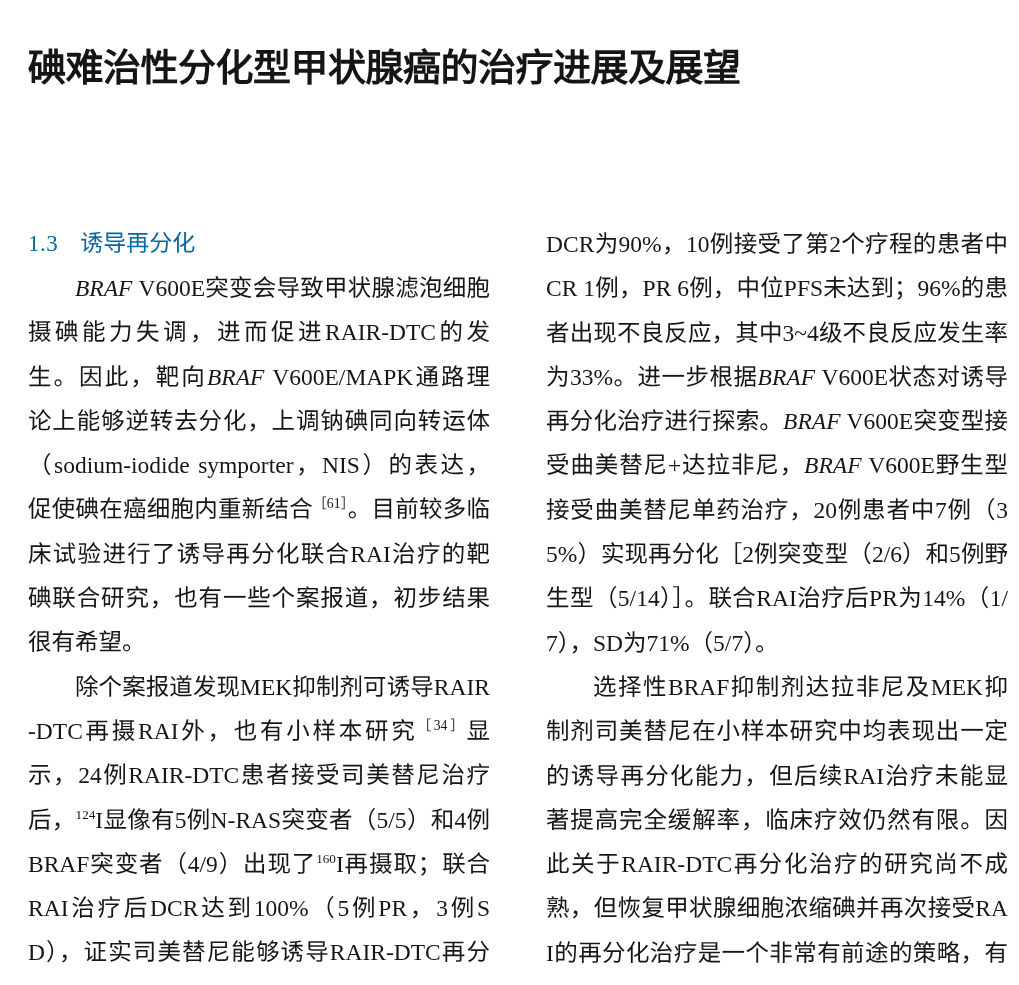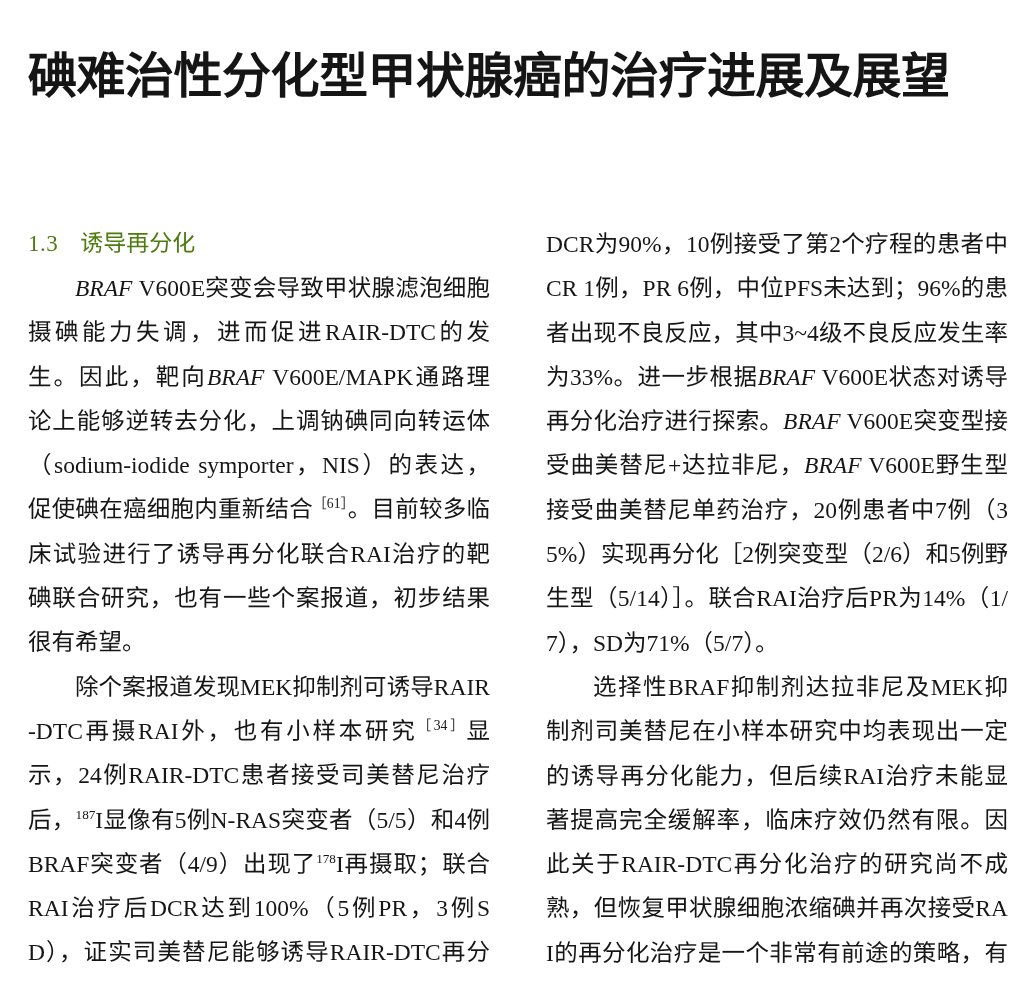--- a/index.html
+++ b/index.html
@@ -25,21 +25,21 @@
   }
 
   
   .doc-title {
     position: absolute;
     top: 16px;
     left: 28px;
     width: 963px;
     font-family: "Liberation Sans", "DejaVu Sans", sans-serif;
     font-weight: 700;
-    font-size: 49px;
+    font-size: 38px;
     line-height: 54px;
     letter-spacing: -0.5px;
     color: #151515;
     white-space: nowrap;
   }
 
   
   .authors {
     position: absolute;
     top: 128px;
@@ -74,21 +74,21 @@
   .col {
     width: 462px;
     flex: 0 0 462px;
   }
   .col-left  { margin-left: 28px; }
   .col-right { margin-left: 26px; }
 
   .section-head {
     font-size: 23px;
     line-height: 44px;
-    color: #4d7c0f;
+    color: #0369a1;
     margin: 0 0 0 0;
     font-family: "Liberation Serif", "DejaVu Serif", serif;
   }
   .section-head .num { letter-spacing: 0.5px; }
   .section-head .gap { display: inline-block; width: 22px; }
 
   p.para {
     margin: 0;
     font-size: 23.5px;
     line-height: 44.3px;
@@ -133,21 +133,21 @@
   <div class="columns">
 
     <div class="col col-left">
 
       <div class="section-head">
         <span class="num">1.3</span><span class="gap"></span><span>诱导再分化</span>
       </div>
 
       <p class="para indent"><i class="ital">BRAF</i>&nbsp;<span>V600E</span><span>突变会导致甲状腺滤泡细胞摄碘能力失调，进而促进RAIR-DTC的发生。因此，靶向</span><i class="ital">BRAF</i>&nbsp;<span>V600E/MAPK</span><span>通路理论上能够逆转去分化，上调钠碘同向转运体（sodium-iodide symporter，NIS）的表达，促使碘在癌细胞内重新结合</span><span class="ref">［61］</span><span>。目前较多临床试验进行了诱导再分化联合RAI治疗的靶碘联合研究，也有一些个案报道，初步结果很有希望。</span></p>
 
-      <p class="para indent"><span>除个案报道发现MEK抑制剂可诱导RAIR-DTC再摄RAI外，也有小样本研究</span><span class="ref">［34］</span><span>显示，24例RAIR-DTC患者接受司美替尼治疗后，</span><sup>187</sup><span>I显像有5例N-RAS突变者（5/5）和4例BRAF突变者（4/9）出现了</span><sup>178</sup><span>I再摄取；联合RAI治疗后DCR达到100%（5例PR，3例SD），证实司美替尼能够诱导RAIR-DTC再分化，且对</span><i class="ital">N-RAS</i><span>突变者更有效。</span></p>
+      <p class="para indent"><span>除个案报道发现MEK抑制剂可诱导RAIR-DTC再摄RAI外，也有小样本研究</span><span class="ref">［34］</span><span>显示，24例RAIR-DTC患者接受司美替尼治疗后，</span><sup>124</sup><span>I显像有5例N-RAS突变者（5/5）和4例BRAF突变者（4/9）出现了</span><sup>160</sup><span>I再摄取；联合RAI治疗后DCR达到100%（5例PR，3例SD），证实司美替尼能够诱导RAIR-DTC再分化，且对</span><i class="ital">N-RAS</i><span>突变者更有效。</span></p>
 
     </div>
 
     <div class="col col-right">
 
       <p class="para cont"><span>DCR为90%，10例接受了第2个疗程的患者中CR 1例，PR 6例，中位PFS未达到；96%的患者出现不良反应，其中3~4级不良反应发生率为33%。进一步根据</span><i class="ital">BRAF</i>&nbsp;<span>V600E状态对诱导再分化治疗进行探索。</span><i class="ital">BRAF</i>&nbsp;<span>V600E突变型接受曲美替尼+达拉非尼，</span><i class="ital">BRAF</i>&nbsp;<span>V600E野生型接受曲美替尼单药治疗，20例患者中7例（35%）实现再分化［2例突变型（2/6）和5例野生型（5/14）］。联合RAI治疗后PR为14%（1/7），SD为71%（5/7）。</span></p>
 
       <p class="para indent">选择性BRAF抑制剂达拉非尼及MEK抑制剂司美替尼在小样本研究中均表现出一定的诱导再分化能力，但后续RAI治疗未能显著提高完全缓解率，临床疗效仍然有限。因此关于RAIR-DTC再分化治疗的研究尚不成熟，但恢复甲状腺细胞浓缩碘并再次接受RAI的再分化治疗是一个非常有前途的策略，有可能改变RAIR-DTC的治疗模式。</p>
 
     </div>

